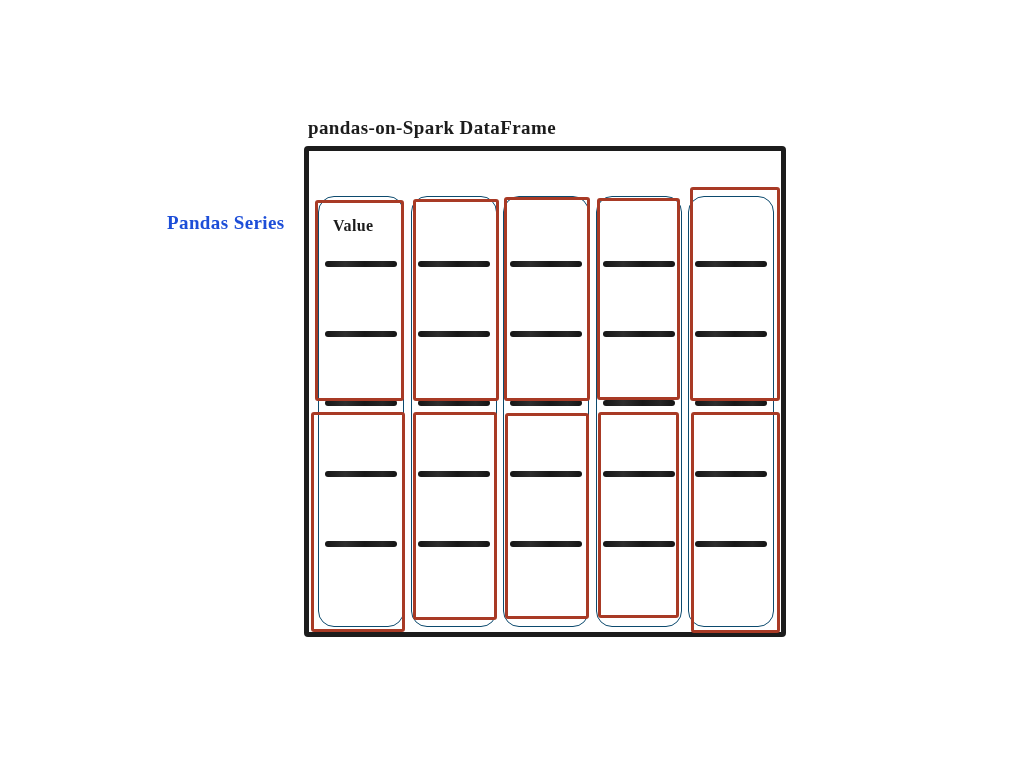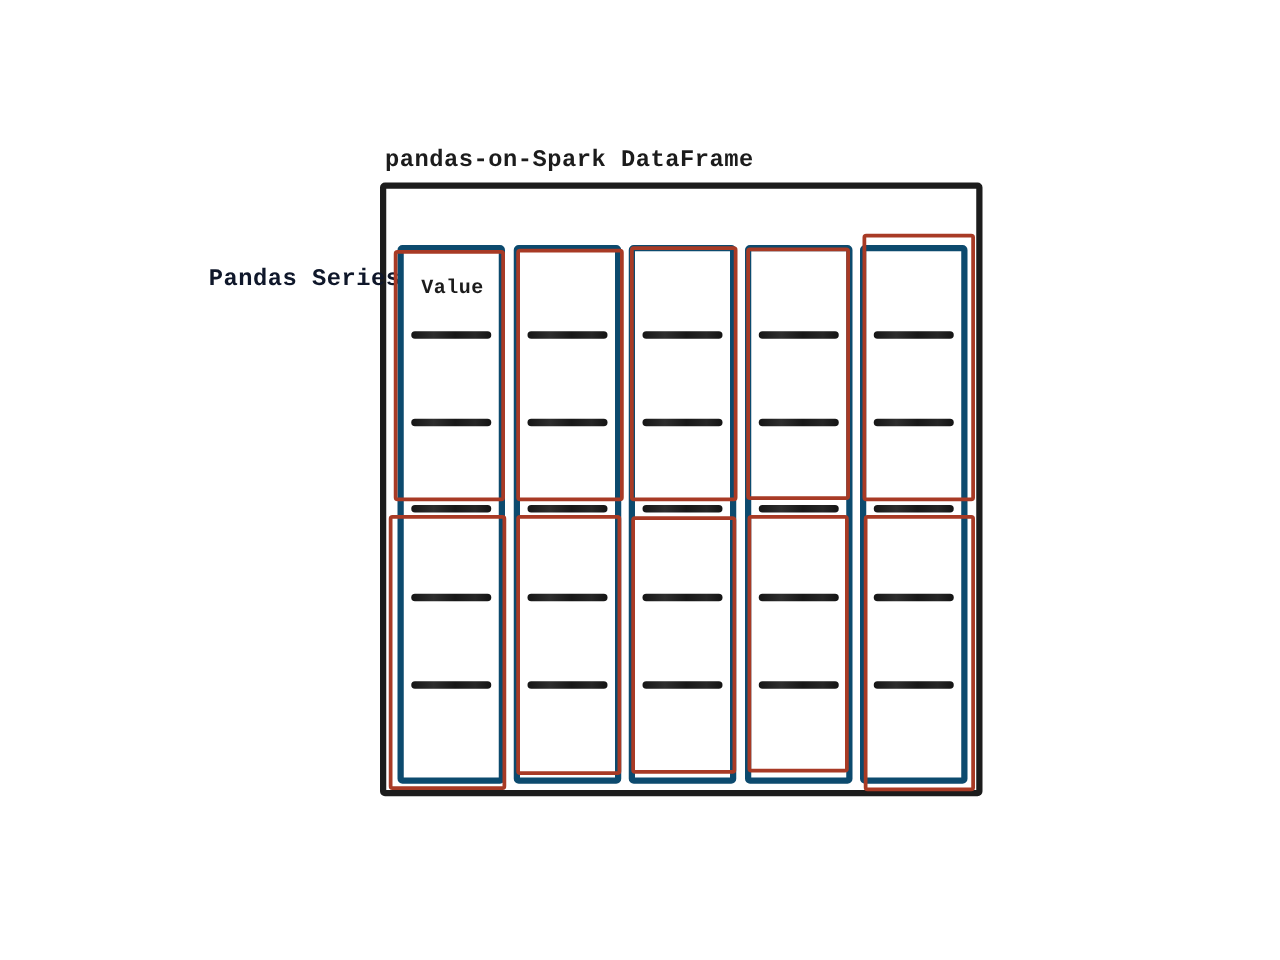--- a/index.html
+++ b/index.html
@@ -3,21 +3,21 @@
 <meta charset="utf-8">
 <style>
   * { margin: 0; padding: 0; box-sizing: border-box; }
   html, body { background: #ffffff; }
   #stage {
     position: relative;
     width: 1015px;
     height: 768px;
     background: #ffffff;
     overflow: hidden;
-    font-family: Liberation Mono, monospace;
+    font-family: Liberation Serif, serif;
   }
   .handtext {
     position: absolute;
     color: #1c1c1c;
     font-weight: 600;
     letter-spacing: 0.4px;
     white-space: nowrap;
   }
   #df-title { left: 308px; top: 117px; font-size: 19px; }
   #df-box {
@@ -25,30 +25,30 @@
     left: 304px; top: 146px;
     width: 482px; height: 491px;
     border: 5px solid #1c1c1c;
     border-radius: 4px;
     background: transparent;
   }
   #series-label { left: 320px; top: 168px; font-size: 18px; }
   #pandas-series-label {
     left: 167px; top: 212px;
     font-size: 19px;
-    color: #0f172a;
+    color: #1d4ed8;
     font-weight: 700;
   }
   .series-col {
     position: absolute;
     top: 196px;
     width: 86px;
     height: 431px;
-    border: 5px solid #0c4a6e;
-    border-radius: 4px;
+    border: 1px solid #0c4a6e;
+    border-radius: 16px;
     background: transparent;
   }
   .value-label {
     position: absolute;
     left: 14px; top: 20px;
     font-size: 16px;
     font-weight: 600;
     color: #1c1c1c;
     letter-spacing: 0.4px;
   }

